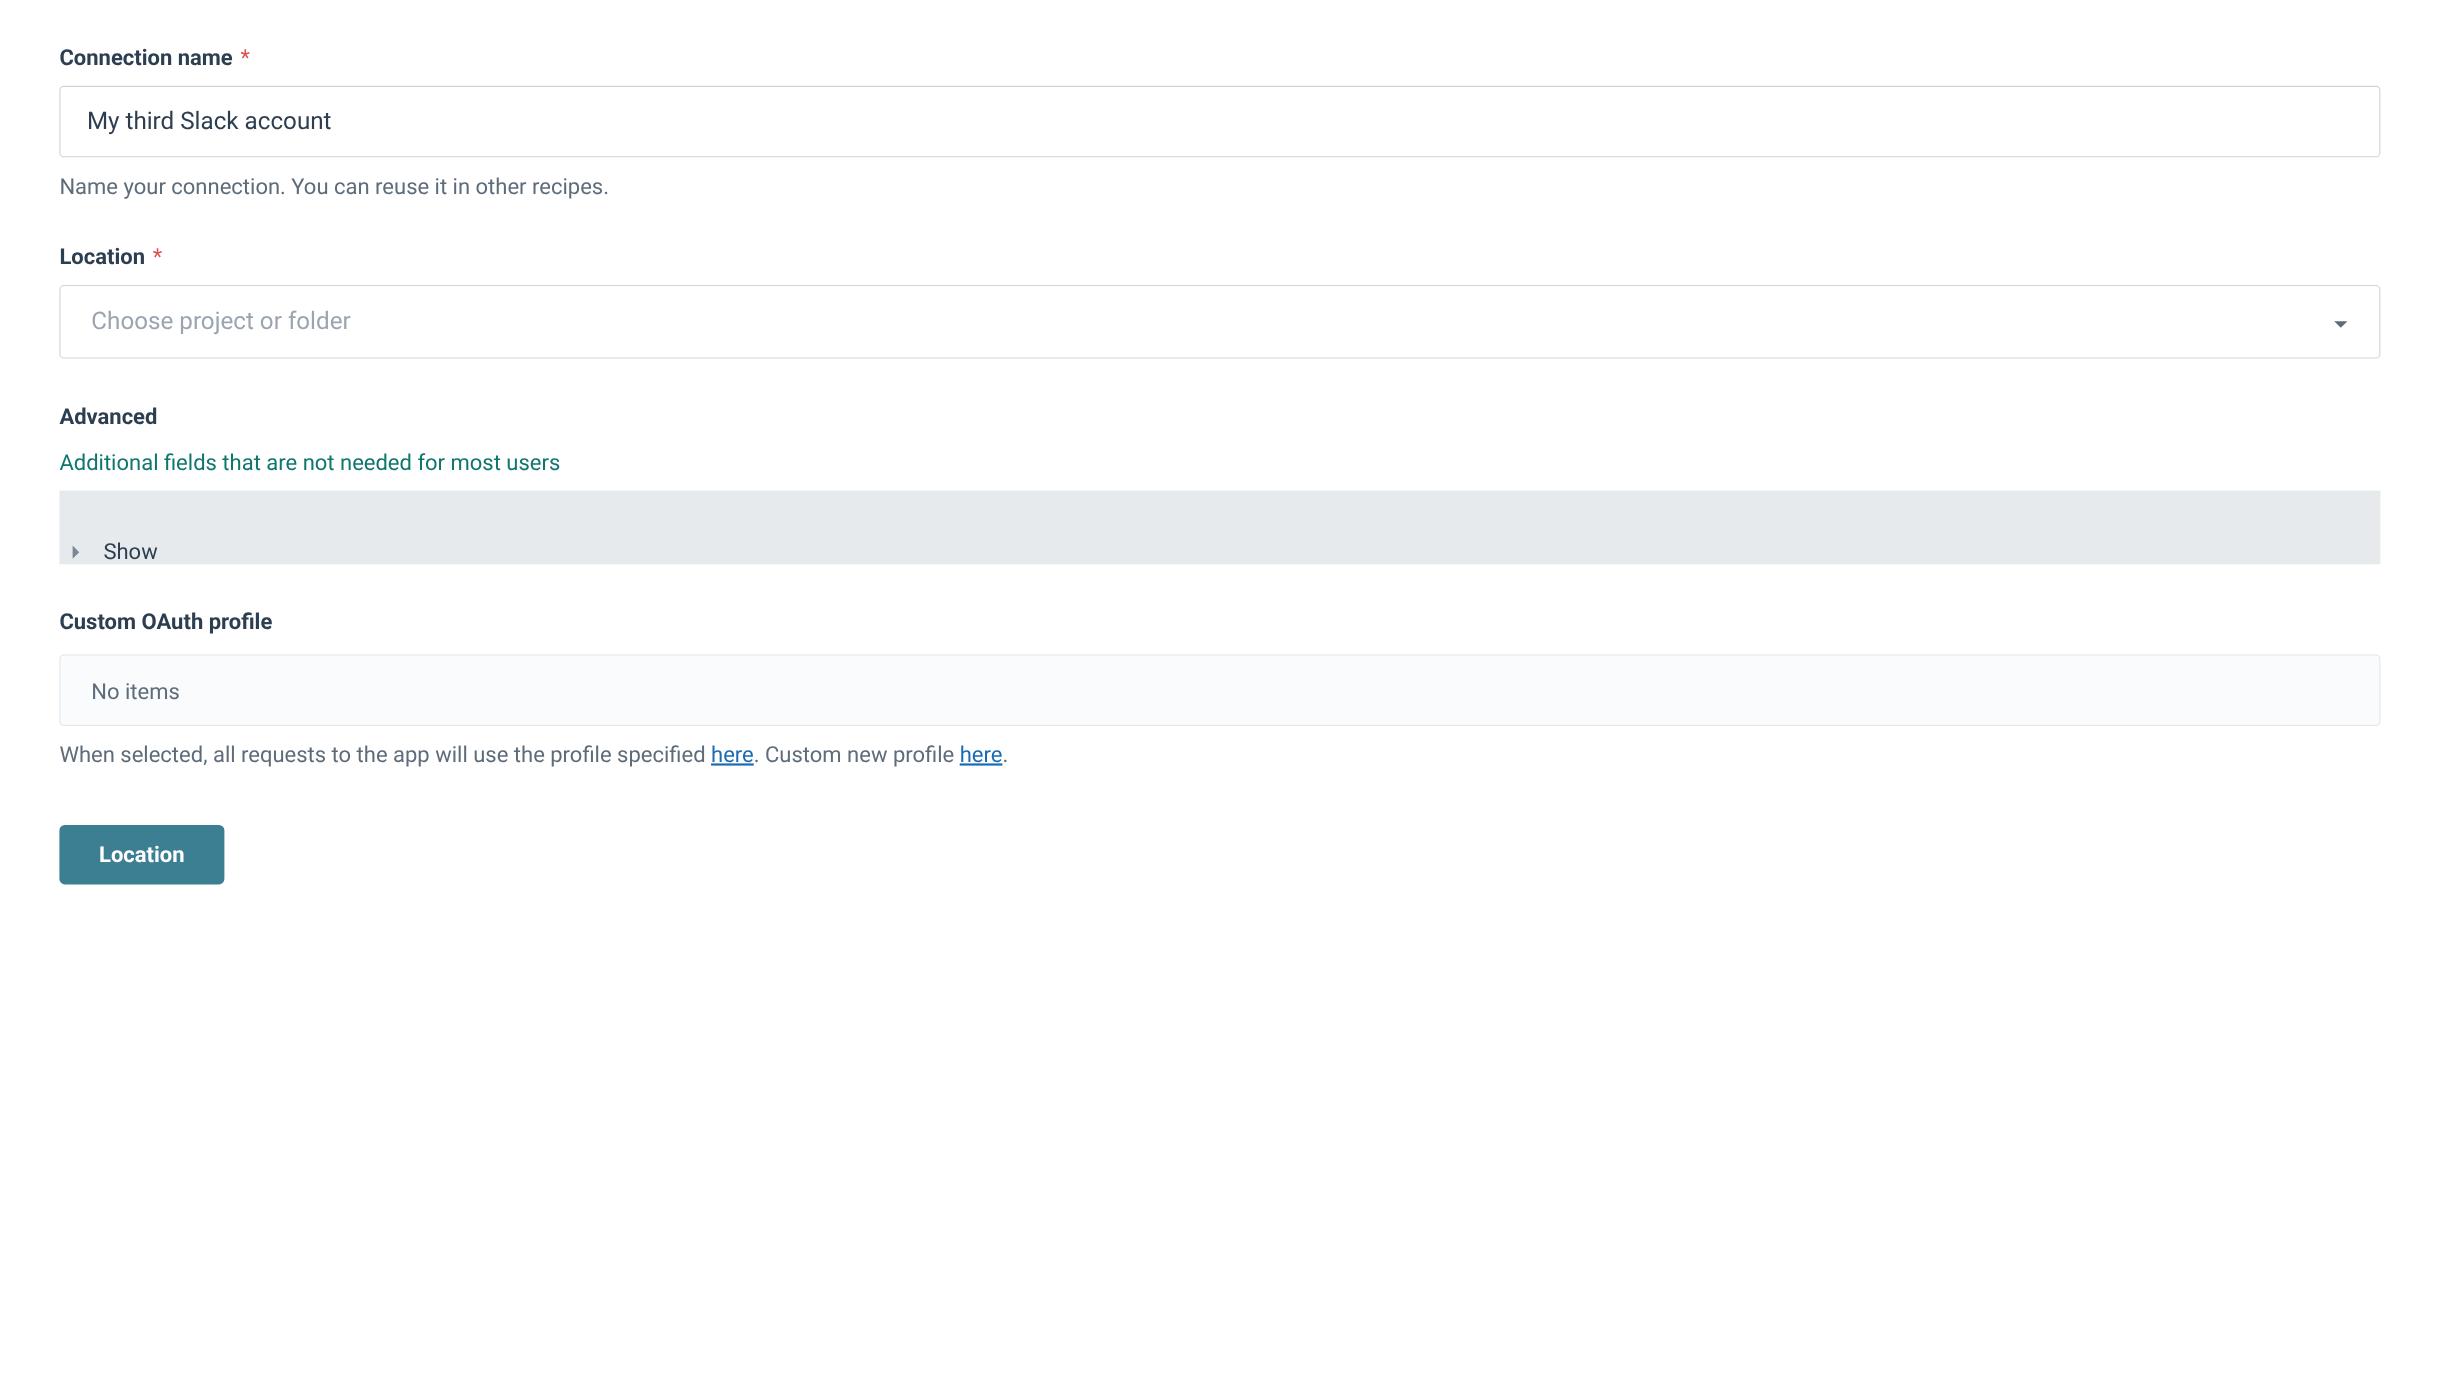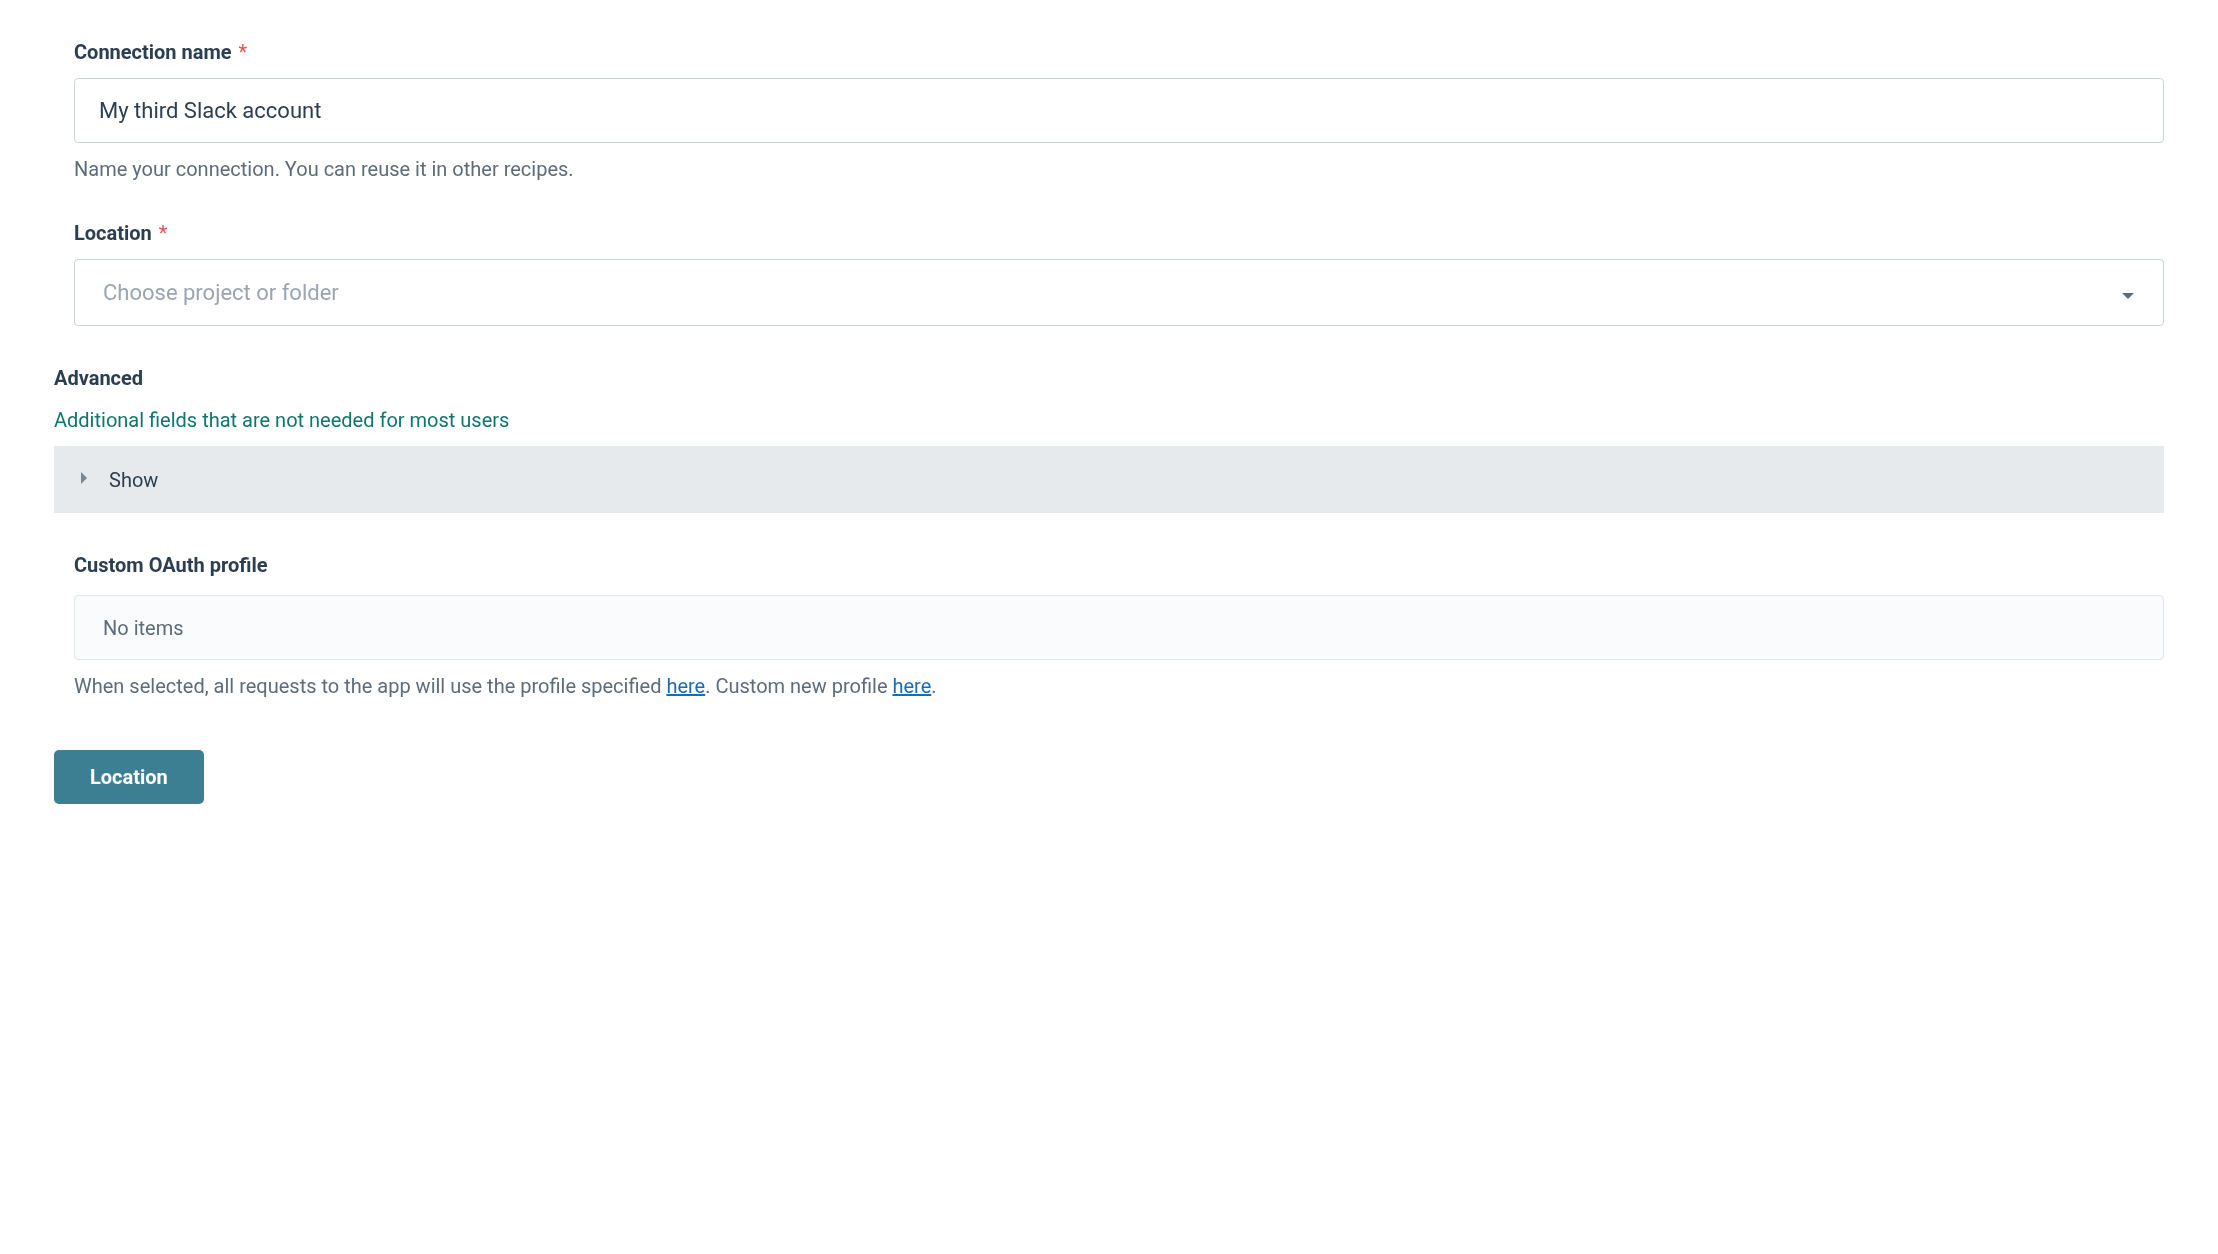--- a/index.html
+++ b/index.html
@@ -8,21 +8,20 @@
       padding: 0;
     }
     body {
       font-family: -apple-system, BlinkMacSystemFont, "Segoe UI", Roboto, Helvetica, Arial, sans-serif;
       background: #ffffff;
       padding: 40px 54px;
       color: #2c3e50;
     }
     .form-group {
       margin-bottom: 40px;
-      margin-left: 20px;
     }
     .label {
       font-size: 20px;
       font-weight: 700;
       color: #2c3e50;
       margin-bottom: 14px;
       display: block;
     }
     .required-star {
       color: #d9534f;
@@ -77,22 +76,22 @@
       font-size: 20px;
       color: #0f766e;
       margin-bottom: 0;
     }
     .show-toggle {
       width: 100%;
       height: 67px;
       background: #e6eaec;
       border: none;
       display: flex;
-      align-items: center;
-      padding: 0 26px;
+      align-items: flex-end;
+      padding: 0 11px;
       cursor: pointer;
       font-family: inherit;
       margin-top: 14px;
     }
     .show-toggle .arrow {
       color: #7a8691;
       margin-right: 20px;
     }
     .show-toggle .show-text {
       font-size: 20px;

